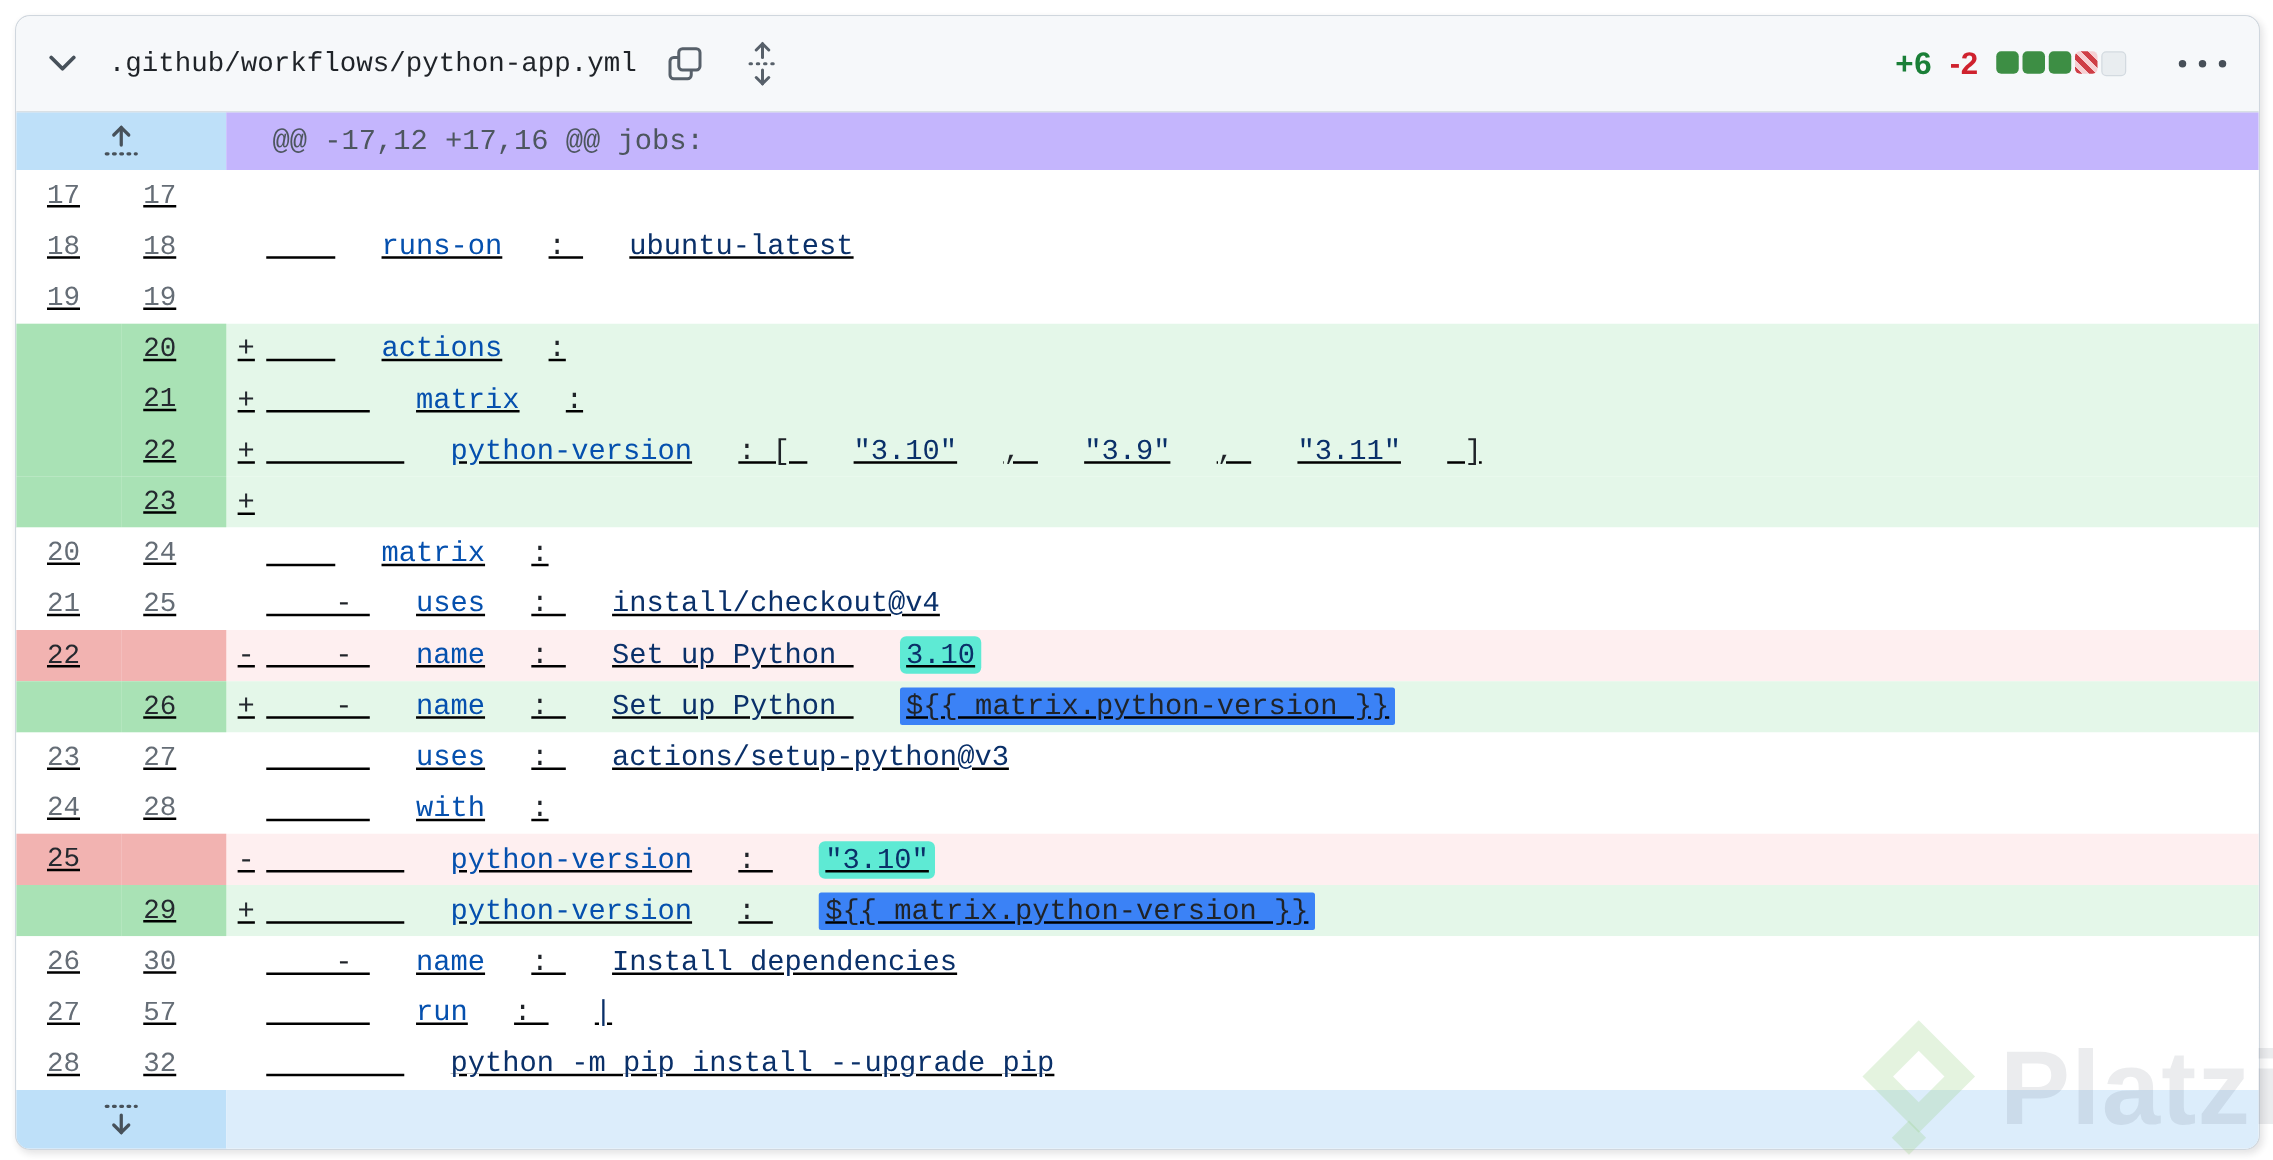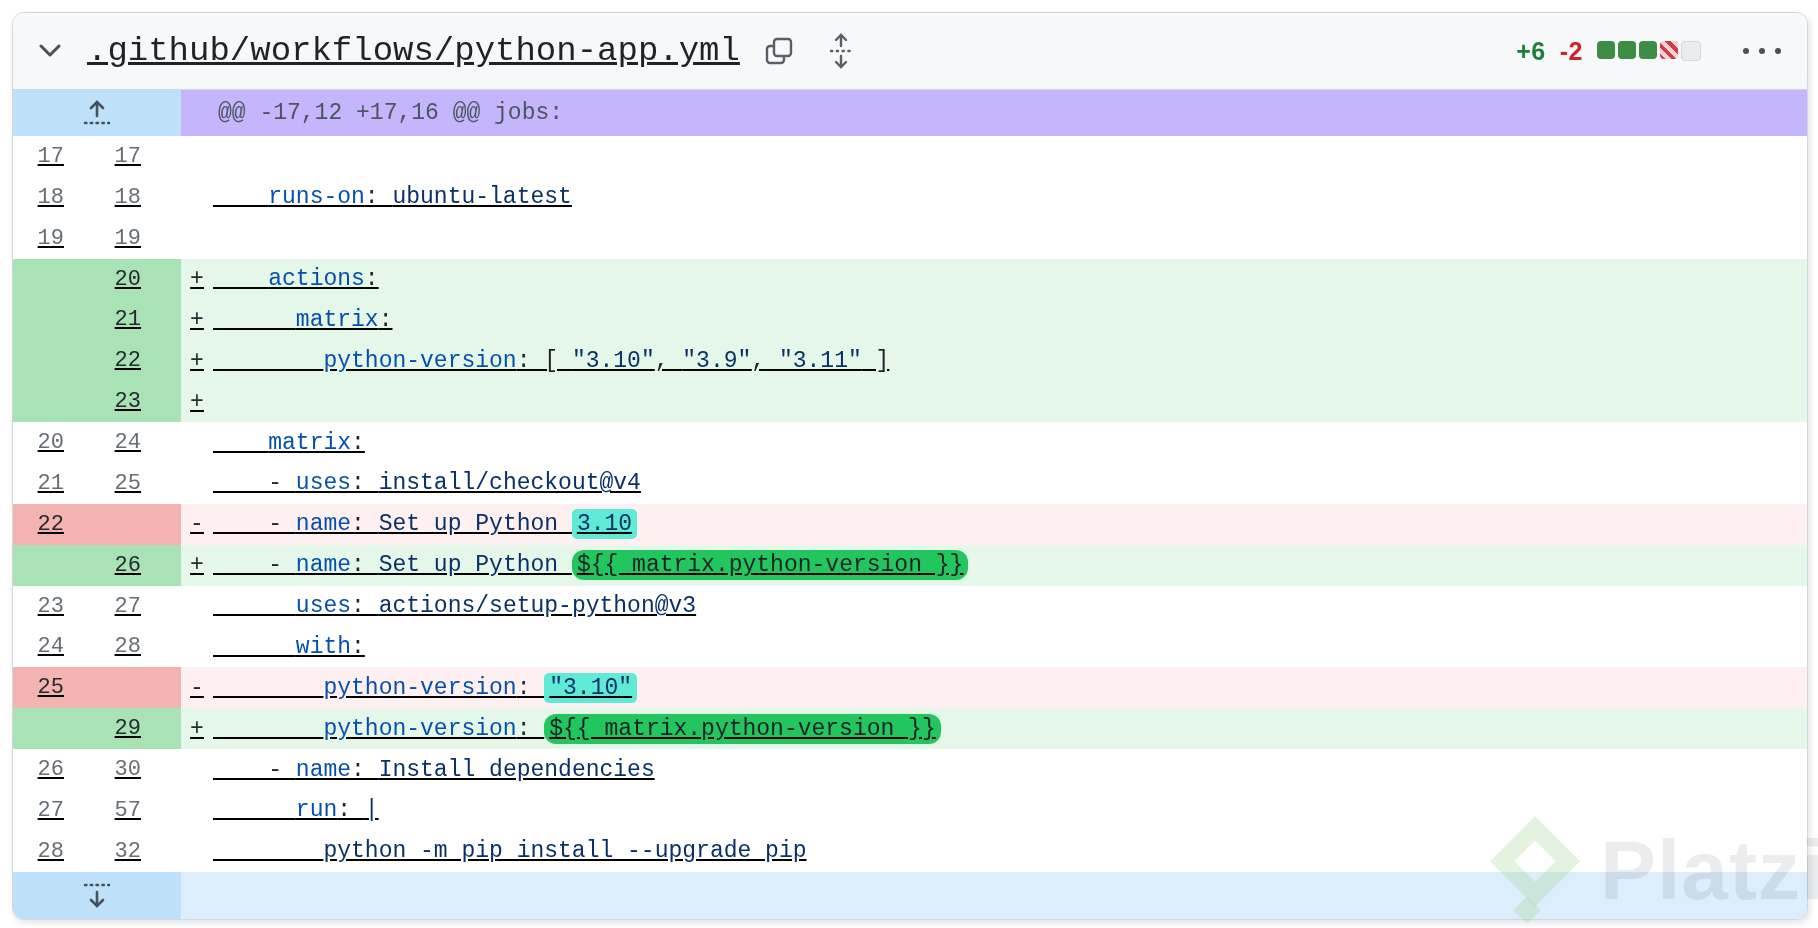--- a/index.html
+++ b/index.html
@@ -4,21 +4,21 @@
 <style>
   html,body{margin:0;padding:0;width:1818px;height:928px;background:#fff;overflow:hidden;
     font-family:"Liberation Sans",sans-serif;}
   .card{position:absolute;left:12px;top:12px;width:1794px;height:906px;background:#fff;
     border:1px solid #d0d7de;border-radius:12px;box-shadow:2px 3px 6px rgba(31,35,40,.12);
     overflow:hidden;display:flex;flex-direction:column;}
   
   .hdr{height:76px;flex:0 0 76px;background:#f6f8fa;border-bottom:1px solid #d0d7de;
     display:flex;align-items:center;padding:0 26px;}
   .iconbtn{background:none;border:none;padding:0;display:flex;align-items:center;justify-content:center;cursor:pointer;}
-  .fname{font-family:"Liberation Mono",monospace;font-size:34px;color:#1f2328;margin-left:26px;text-decoration:underline;}
+  .fname{font-family:"Liberation Mono",monospace;font-size:22px;color:#1f2328;margin-left:26px;}
   .copybtn{margin-left:24px;}
   .unfoldbtn{margin-left:34px;}
   .hdr-right{margin-left:auto;display:flex;align-items:center;}
   .addcount{color:#1a7f37;font-weight:bold;font-size:25px;letter-spacing:.5px;}
   .delcount{color:#cf222e;font-weight:bold;font-size:25px;margin-left:14px;letter-spacing:.5px;}
   .blocks{display:flex;margin-left:14px;gap:3px;}
   .blk{width:18px;height:18px;border-radius:4px;}
   .blk.added{background:#3d8e44;}
   .blk.mixed{background:repeating-linear-gradient(45deg,#cf3e46 0 4px,#f6d0d3 4px 8px);}
   .blk.empty{background:#e9edf0;border:1px solid #d3dae0;}
@@ -32,29 +32,29 @@
     font-family:"Liberation Mono",monospace;font-size:23px;display:flex;align-items:center;padding-left:37px;}
   .rows{display:flex;flex-direction:column;text-decoration:underline;}
   .row{height:40.89px;flex:0 0 40.89px;display:flex;align-items:stretch;background:#fff;}
   .num{width:84px;flex:0 0 84px;font-family:"Liberation Mono",monospace;font-size:22px;
     color:#656d76;display:flex;align-items:center;justify-content:flex-end;cursor:pointer;}
   .num.old{padding-right:33px;box-sizing:border-box;}
   .num.new{padding-right:40px;box-sizing:border-box;}
   .mark{width:32px;flex:0 0 32px;font-family:"Liberation Mono",monospace;font-size:23px;
     color:#24292f;display:flex;align-items:center;justify-content:center;}
   .code{flex:1;margin:0;font-family:"Liberation Mono",monospace;font-size:23px;color:#1f2328;
-    white-space:pre;display:flex;align-items:center;}
+    white-space:pre;display:flex;align-items:center;gap:37px;}
   .row.add{background:#e4f7e9;}
   .row.add .num{background:#a9e2b5;color:#24292f;}
   .row.del{background:#feeff0;}
   .row.del .num{background:#f2b3b1;color:#24292f;}
   .sk{color:#0550ae;}
   .sv{color:#0a3069;}
   .sp{color:#1f2328;}
-  .row.add .hl{background:#22c55e;border-radius:12px;padding:2px 5px;}
+  .row.add .hl{background:#3b82f6;border-radius:2px;padding:2px 5px;}
   .row.del .hl{background:#5eead4;border-radius:5px;padding:2px 5px;}
   
   .footrow{flex:1;display:flex;align-items:stretch;}
   .footrow .footfill{flex:1;background:#dcedfb;}
   
   .watermark{position:absolute;left:1488px;top:814px;display:flex;align-items:flex-start;
     z-index:50;pointer-events:none;}
   .wm-text{font-family:"Liberation Sans",sans-serif;font-weight:bold;font-size:84px;
     color:rgba(33,47,62,0.09);margin-left:18px;line-height:1;margin-top:14px;letter-spacing:1px;}
   svg{display:block;}

